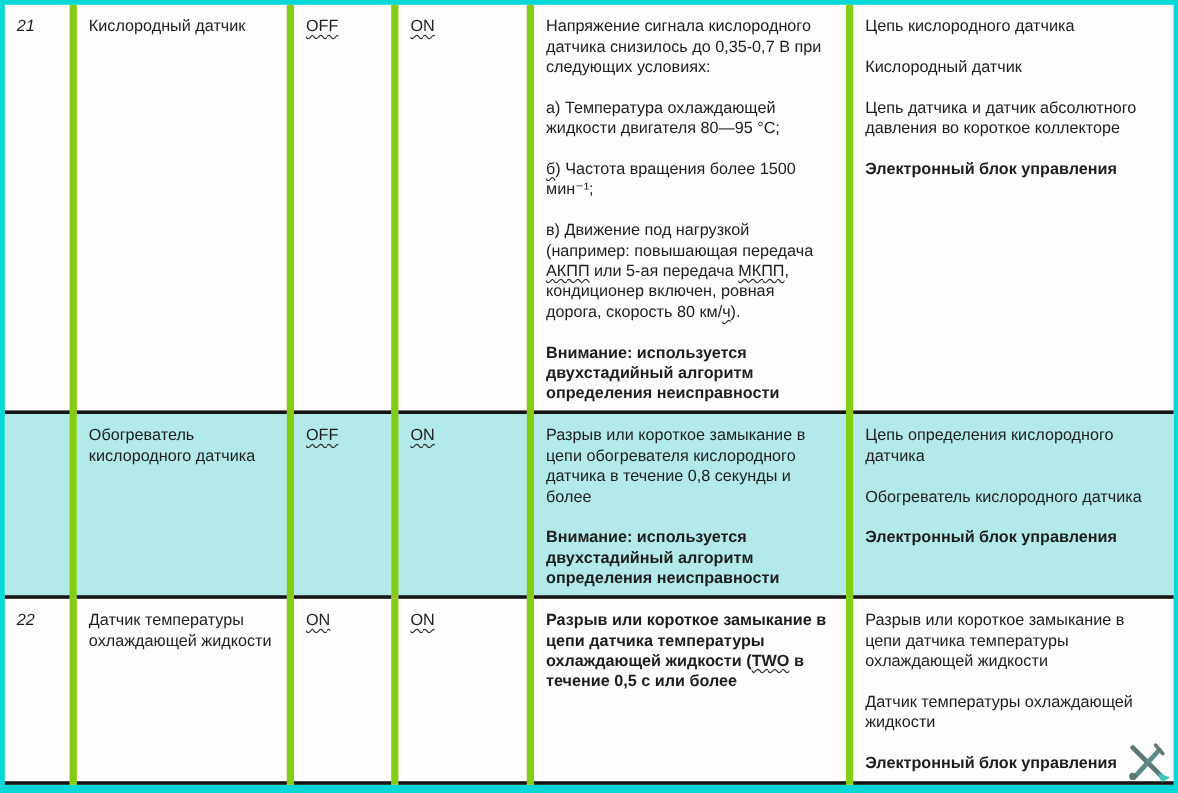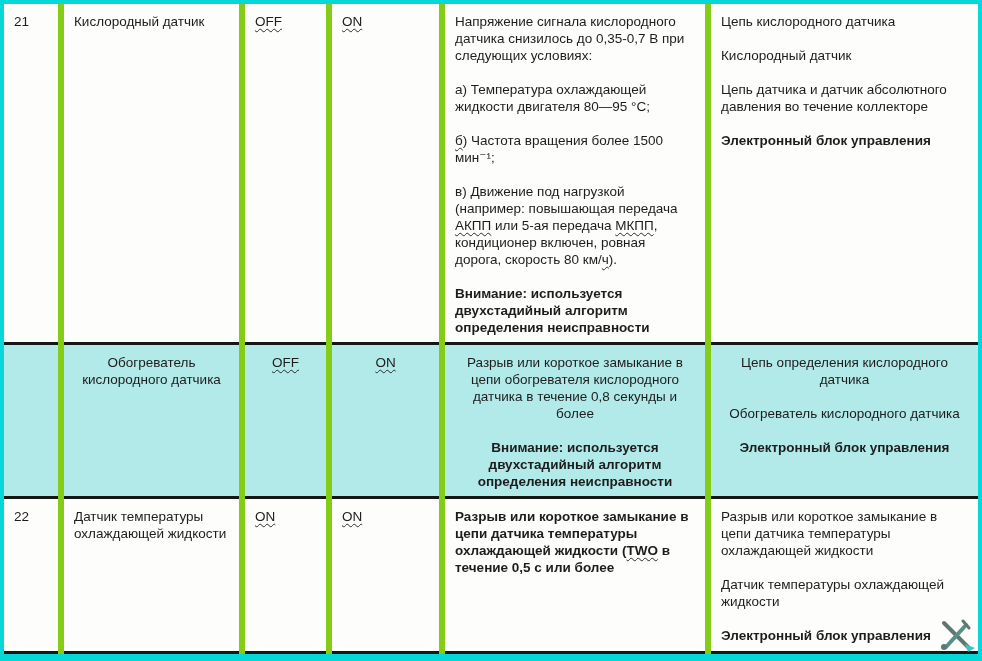--- a/index.html
+++ b/index.html
@@ -21,23 +21,23 @@
     line-height:17px;
   }
   table.dtc td{
     vertical-align:top;
     padding:9px 10px 6px 10px;
     border-left:6px solid #84cc16;
     border-bottom:3px solid #161616;
     overflow:hidden;
     box-sizing:border-box;
   }
-  table.dtc td:first-child{border-left:none;}
+  table.dtc td:first-child{border-left:none;font-style:italic;}
   tr.row-0{height:339px;}
-  tr.row-1{height:154px;text-align:center;}
+  tr.row-1{height:154px;}
   tr.highlight td{background:var(--highlight-color,#b2e9e9);}
   td p{margin:0 0 17px 0;}
   td p:last-child{margin-bottom:0;font-weight:bold;}
   .sic{
     text-decoration-line:underline;
     text-decoration-style:wavy;
     text-decoration-color:#2b2b2b;
     text-decoration-thickness:1px;
     text-underline-offset:2px;
     margin-top:16px;
@@ -72,21 +72,21 @@
           <td>
             <p>Напряжение сигнала кислородного датчика снизилось до 0,35-0,7 В при следующих условиях:</p>
             <p>а) Температура охлаждающей жидкости двигателя 80—95 °С;</p>
             <p><span class="sic">б</span>) Частота вращения более 1500 мин⁻¹;</p>
             <p>в) Движение под нагрузкой (например: повышающая передача <span class="sic">АКПП</span> или 5-ая передача <span class="sic">МКПП</span>, кондиционер включен, ровная дорога, скорость 80 км/<span class="sic">ч</span>).</p>
             <p>Внимание: используется двухстадийный алгоритм определения неисправности</p>
           </td>
           <td>
             <p>Цепь кислородного датчика</p>
             <p>Кислородный датчик</p>
-            <p>Цепь датчика и датчик абсолютного давления во течение коллекторе</p>
+            <p>Цепь датчика и датчик абсолютного давления во короткое коллекторе</p>
             <p>Электронный блок управления</p>
           </td>
         </tr>
         <tr class="row-1 highlight">
           <td></td>
           <td>Обогреватель кислородного датчика</td>
           <td><span class="sic">OFF</span></td>
           <td><span class="sic">ON</span></td>
           <td>
             <p>Разрыв или короткое замыкание в цепи обогревателя кислородного датчика в течение 0,8 секунды и более</p>

